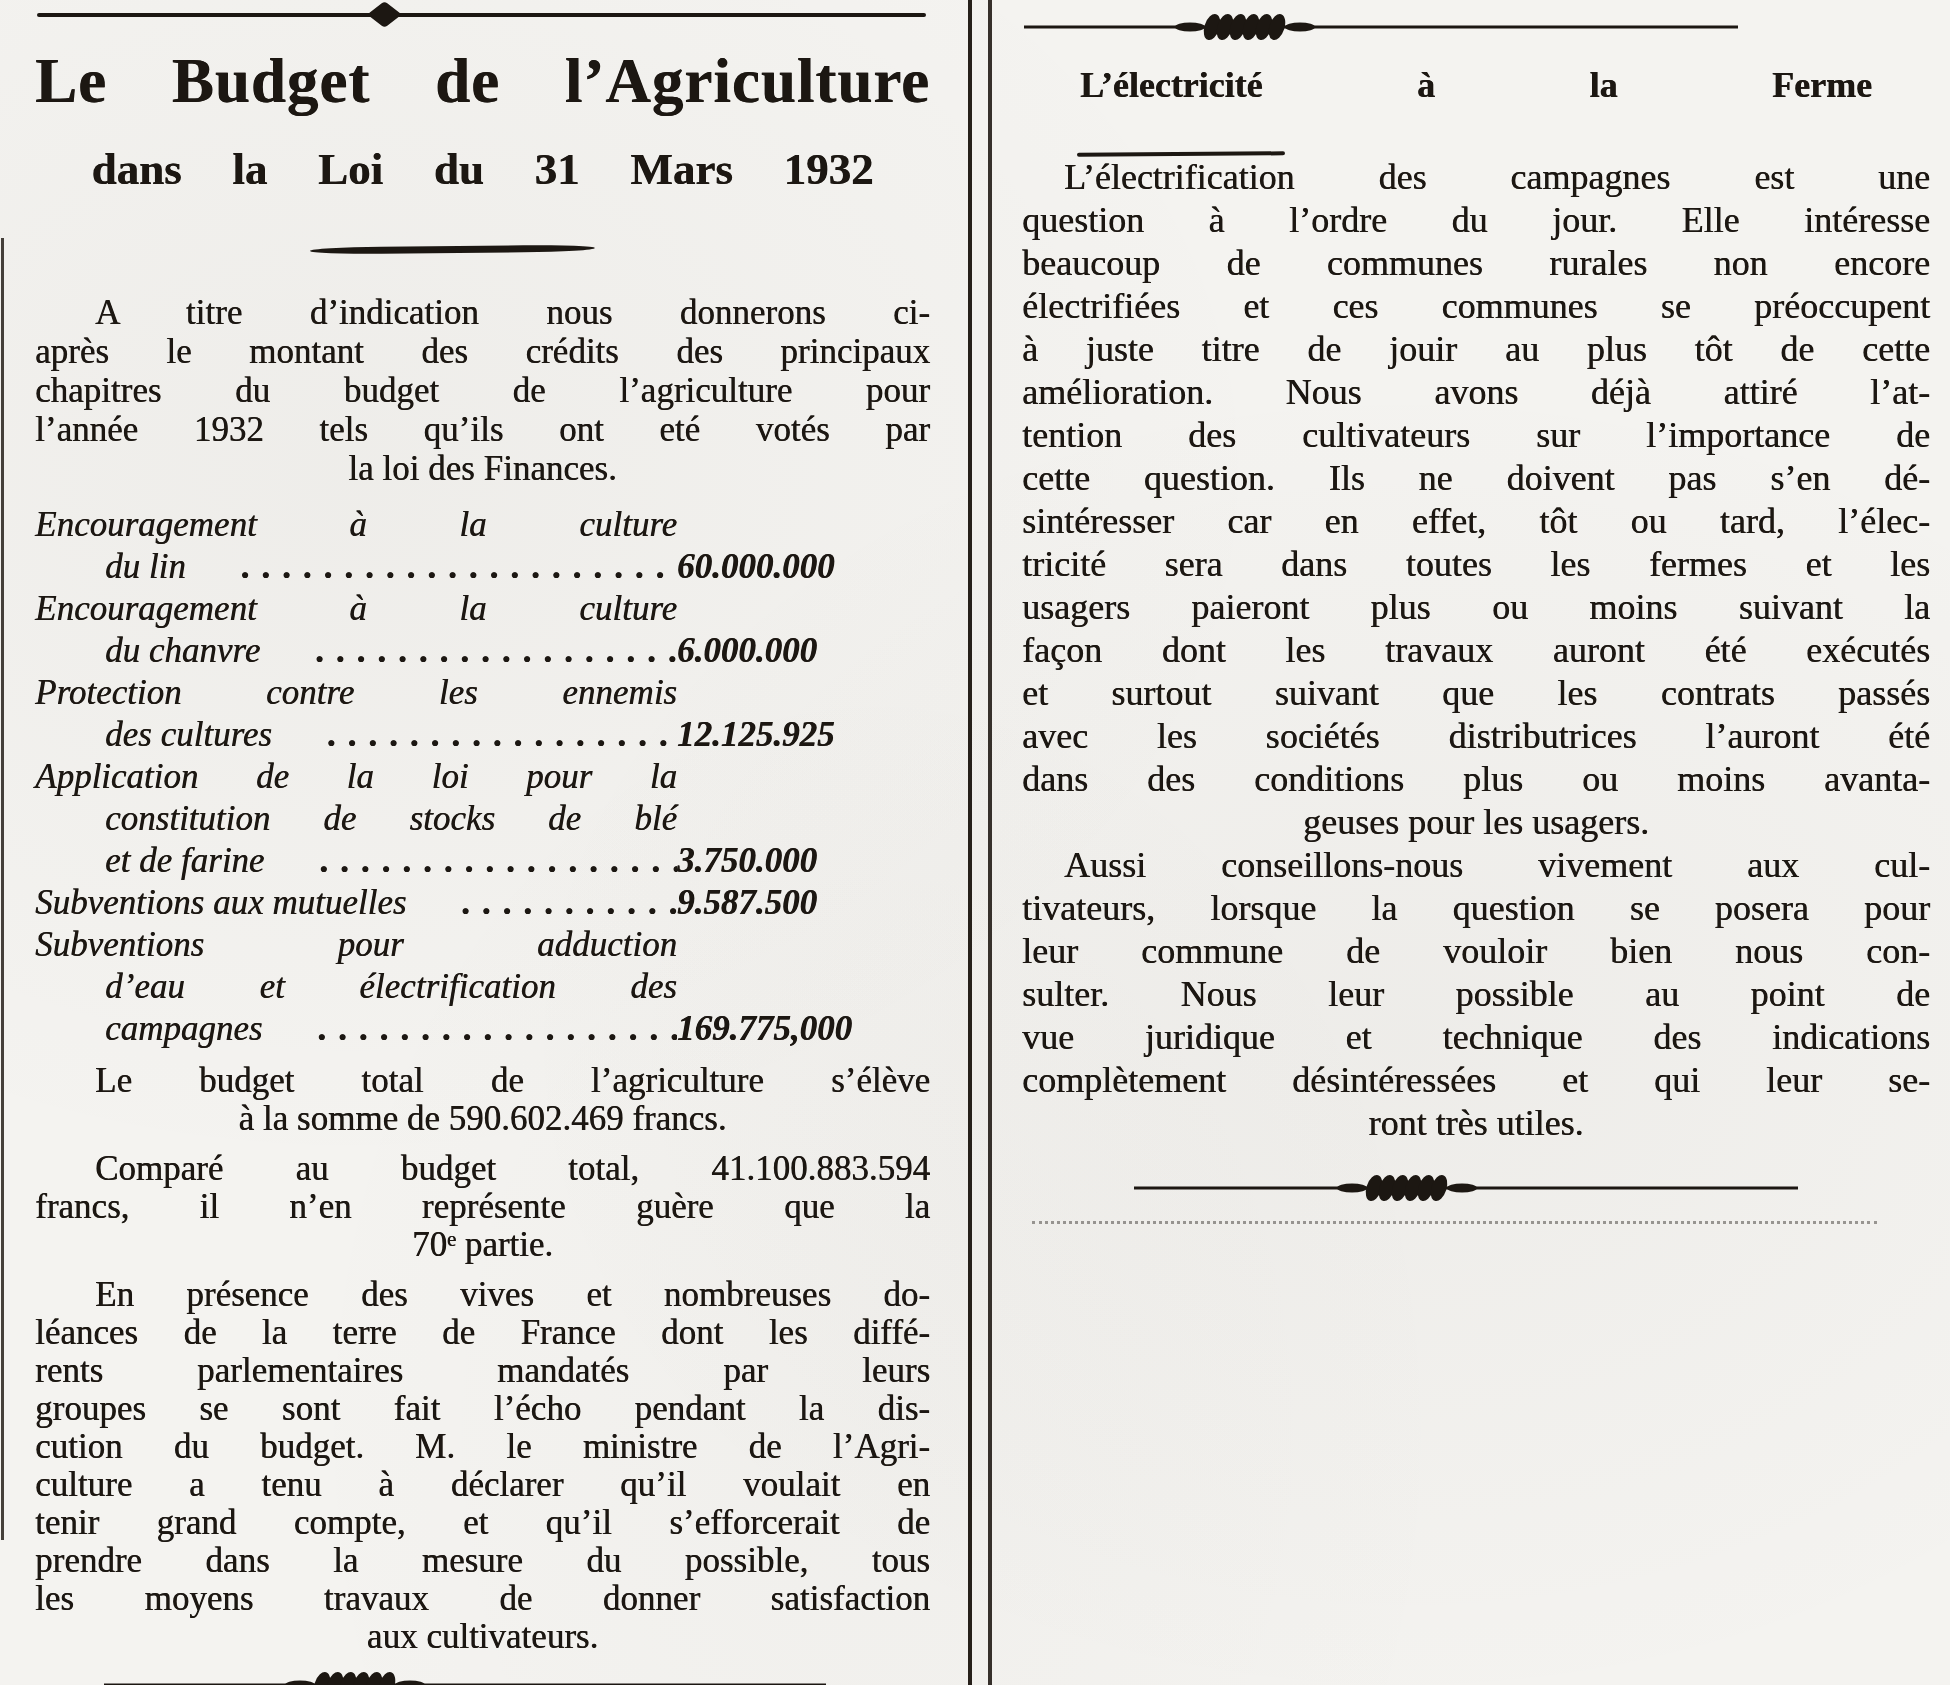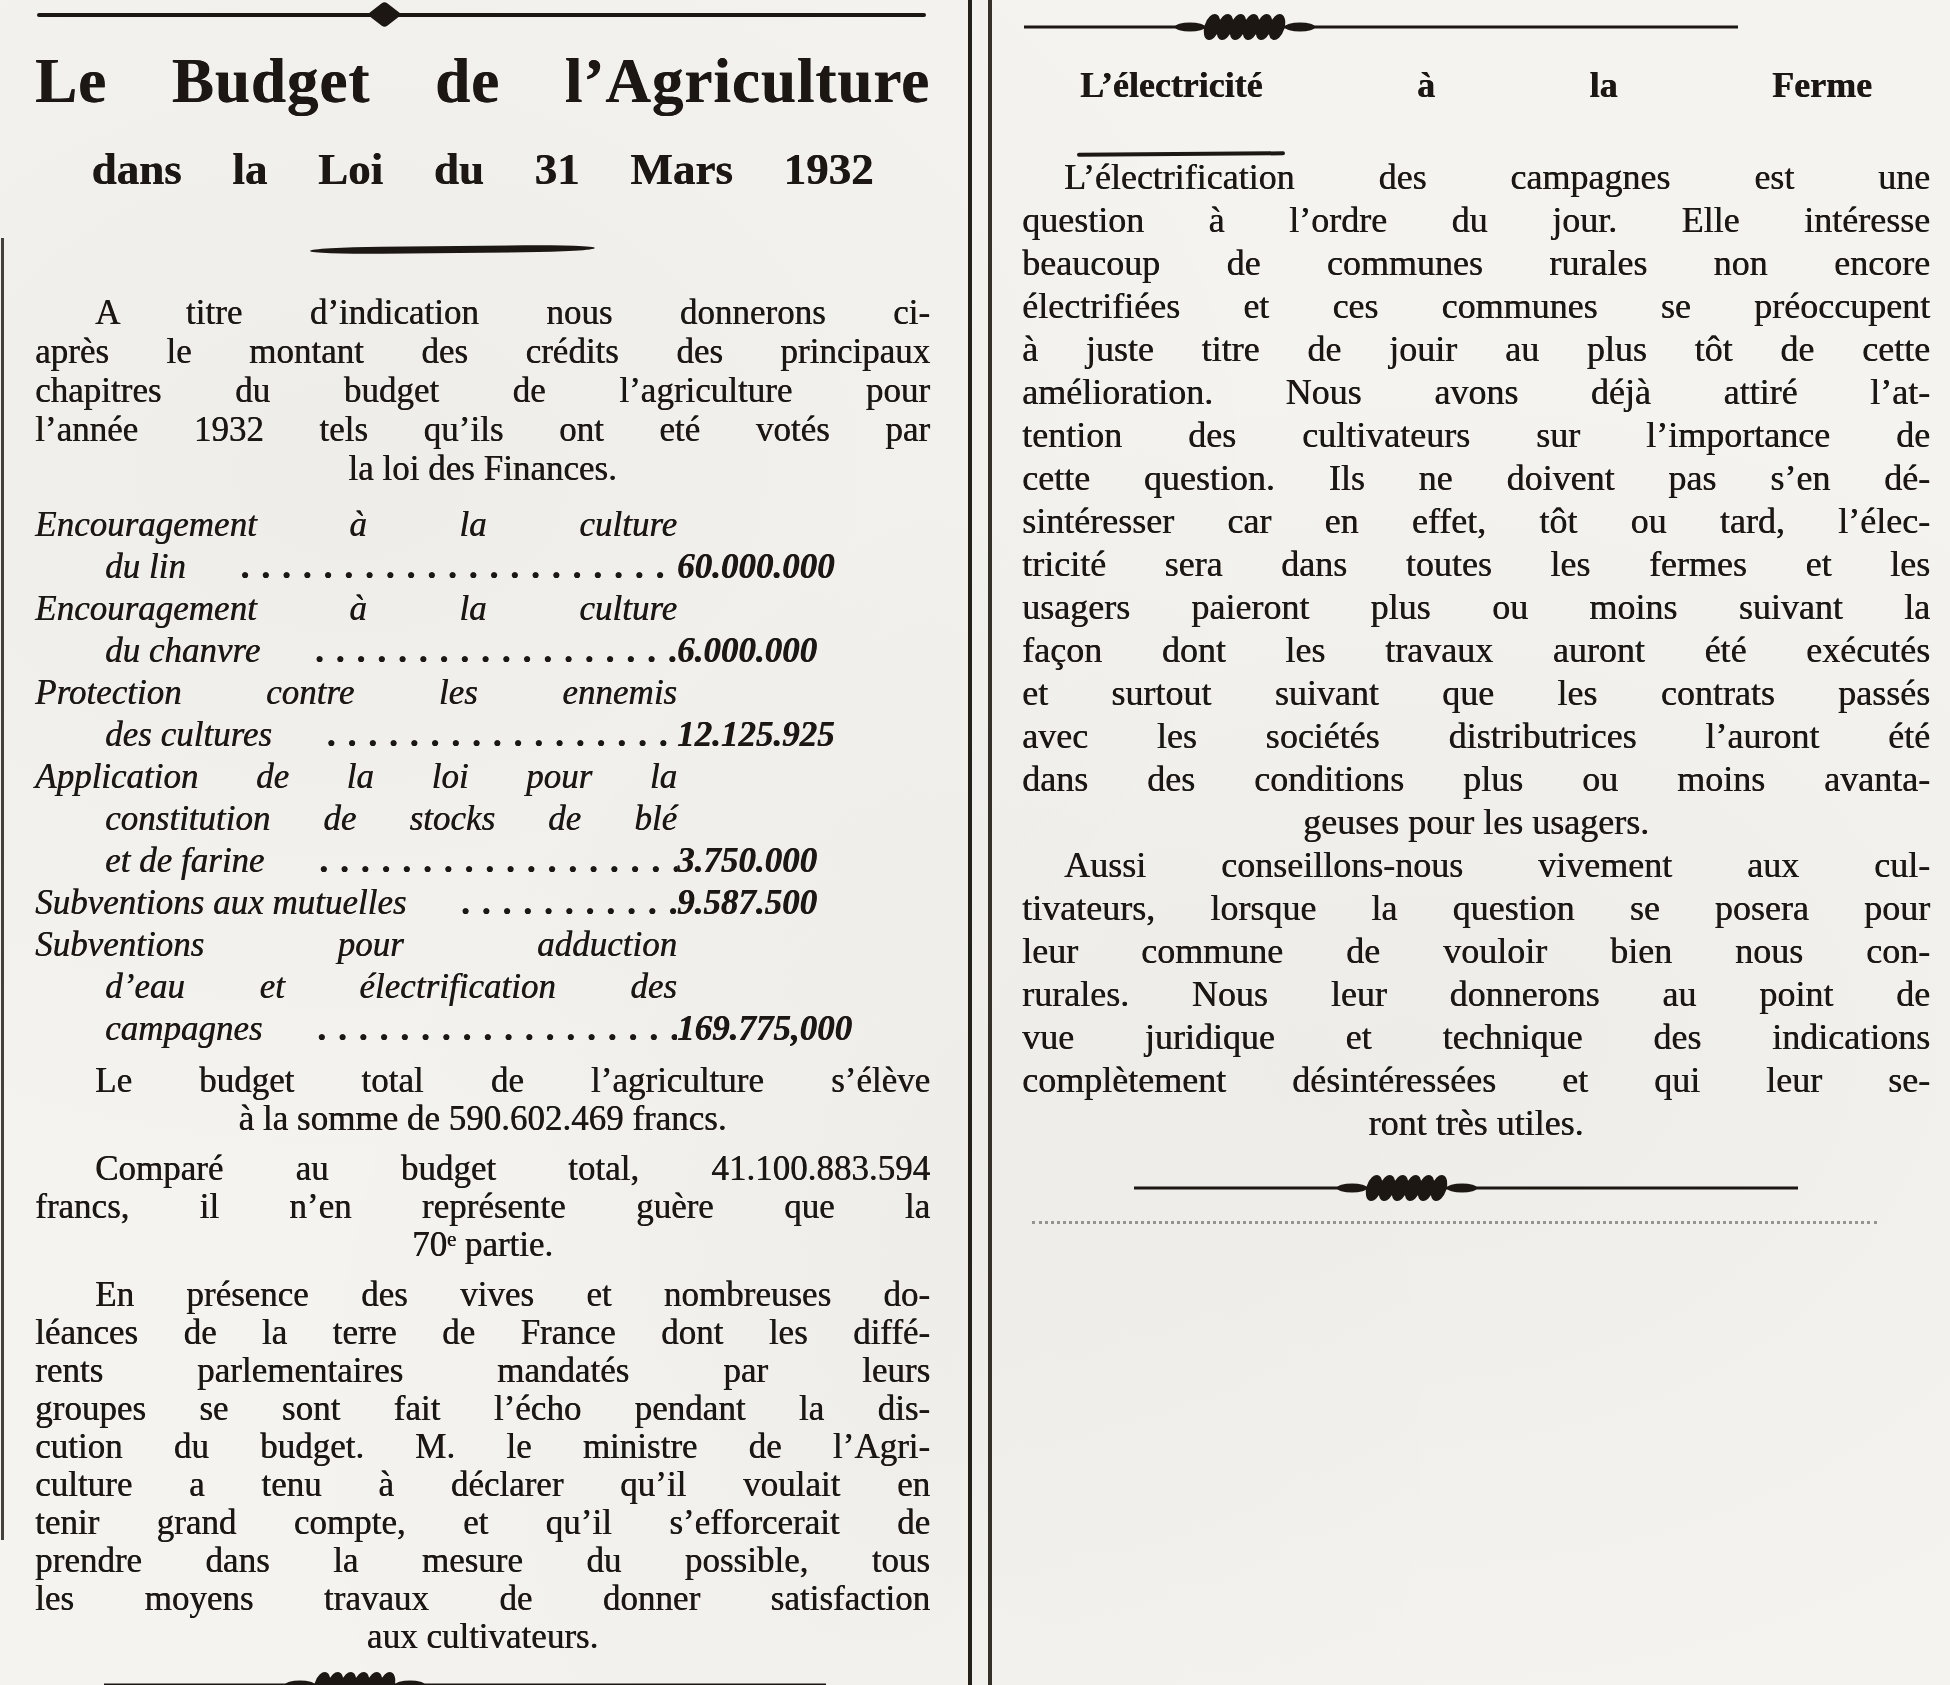--- a/index.html
+++ b/index.html
@@ -237,21 +237,21 @@
           <div class="tl jl">façon dont les travaux auront été exécutés</div>
           <div class="tl jl">et surtout suivant que les contrats passés</div>
           <div class="tl jl">avec les sociétés distributrices l’auront été</div>
           <div class="tl jl">dans des conditions plus ou moins avanta-</div>
           <div class="tl ll">geuses pour les usagers.</div>
         </div>
         <div>
           <div class="tl jl ind">Aussi conseillons-nous vivement aux cul-</div>
           <div class="tl jl">tivateurs, lorsque la question se posera pour</div>
           <div class="tl jl">leur commune de vouloir bien nous con-</div>
-          <div class="tl jl">rurales. Nous leur donnerons au point de</div>
+          <div class="tl jl">sulter. Nous leur possible au point de</div>
           <div class="tl jl">vue juridique et technique des indications</div>
           <div class="tl jl">complètement désintéressées et qui leur se-</div>
           <div class="tl ll">ront très utiles.</div>
         </div>
       </div>
 
     <svg class="coil coil-br" width="672" height="34" viewBox="0 0 672 34">
       <line x1="4" y1="17" x2="668" y2="17" stroke="#1c1712" stroke-width="3.2"></line>
       <ellipse cx="222" cy="17" rx="15" ry="4.5" fill="#1c1712"></ellipse>
       <g fill="#1c1712">

